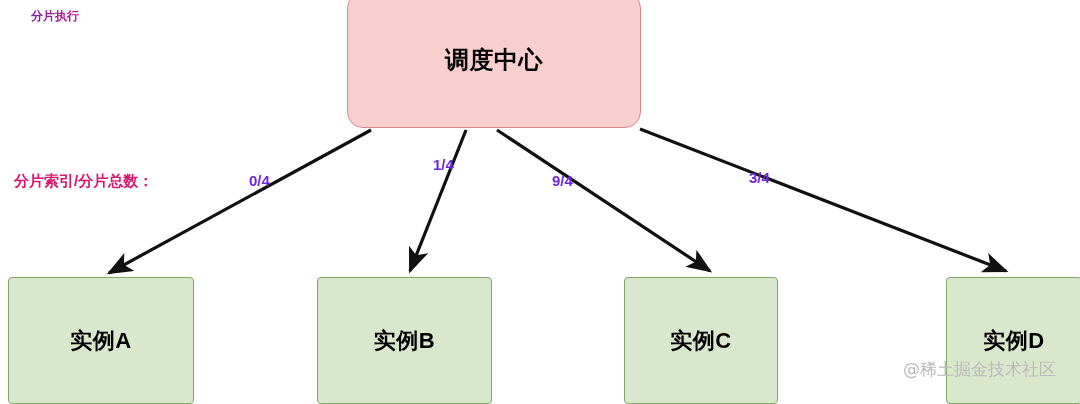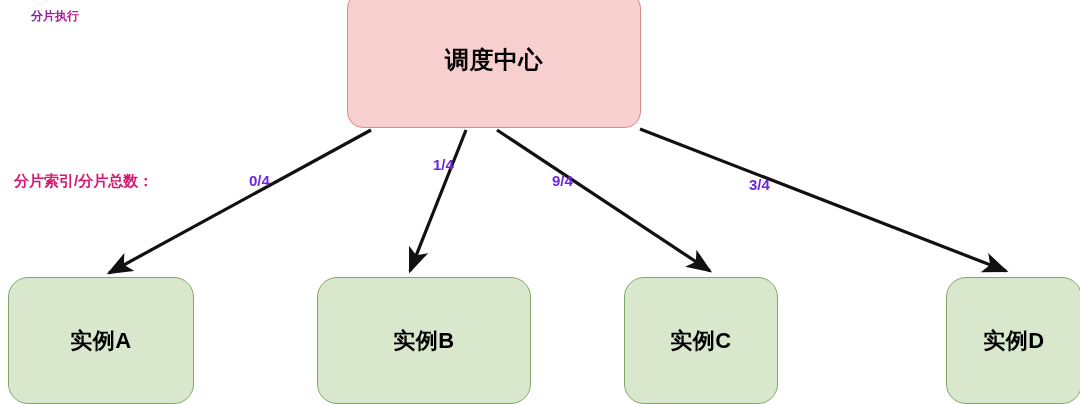--- a/index.html
+++ b/index.html
@@ -22,21 +22,21 @@
     width: 1080px;
     height: 404px;
     pointer-events: none;
   }
   .node {
     position: absolute;
     box-sizing: border-box;
     display: flex;
     align-items: center;
     justify-content: center;
-    border-radius: 20px;
+    border-radius: 4px;
     border-width: 1.6px;
     border-style: solid;
     font-weight: bold;
     letter-spacing: 0.5px;
     color: #000000;
     z-index: 2;
   }
   .node-center {
     left: 347px;
     top: -8px;
@@ -48,21 +48,21 @@
     font-size: 24px;
   }
   .node-instance {
     background: #d9e8cd;
     border-color: #7fa86a;
     font-size: 22px;
     height: 127px;
     top: 277px;
   }
   .node-a { left: 8px;   width: 186px; }
-  .node-b { left: 317px; width: 214px; }
+  .node-b { left: 317px; width: 175px; }
   .node-c { left: 624px; width: 154px; }
   .node-d { left: 930px; width: 136px; margin-left: 16px; }
 
   .caption {
     position: absolute;
     font-weight: bold;
     white-space: nowrap;
     z-index: 3;
   }
   .caption-title {
@@ -87,21 +87,21 @@
     font-size: 15px;
     font-weight: bold;
     color: #6d28d9;
     white-space: nowrap;
     z-index: 3;
     margin-left: 25px;
   }
   .lbl-0 { left: 224px; top: 172px; }
   .lbl-1 { left: 408px; top: 156px; }
   .lbl-2 { left: 527px; top: 172px; }
-  .lbl-3 { left: 724px; top: 176px; }
+  .lbl-3 { left: 724px; top: 169px; }
 
   .watermark {
     position: absolute;
     left: 903px;
     top: 358px;
     font-size: 17px;
     color: #b9b9b9;
     white-space: nowrap;
     z-index: 4;
     font-family: "DejaVu Sans", sans-serif;
@@ -137,14 +137,15 @@
   <div class="shard-label lbl-2">9/4</div>
   <div class="shard-label lbl-3">3/4</div>
 
   <div class="node node-center">调度中心</div>
 
   <div class="node node-instance node-a">实例A</div>
   <div class="node node-instance node-b">实例B</div>
   <div class="node node-instance node-c">实例C</div>
   <div class="node node-instance node-d">实例D</div>
 
+  <div class="watermark">@稀土掘金技术社区</div>
 
 </div>
 
 </body></html>

